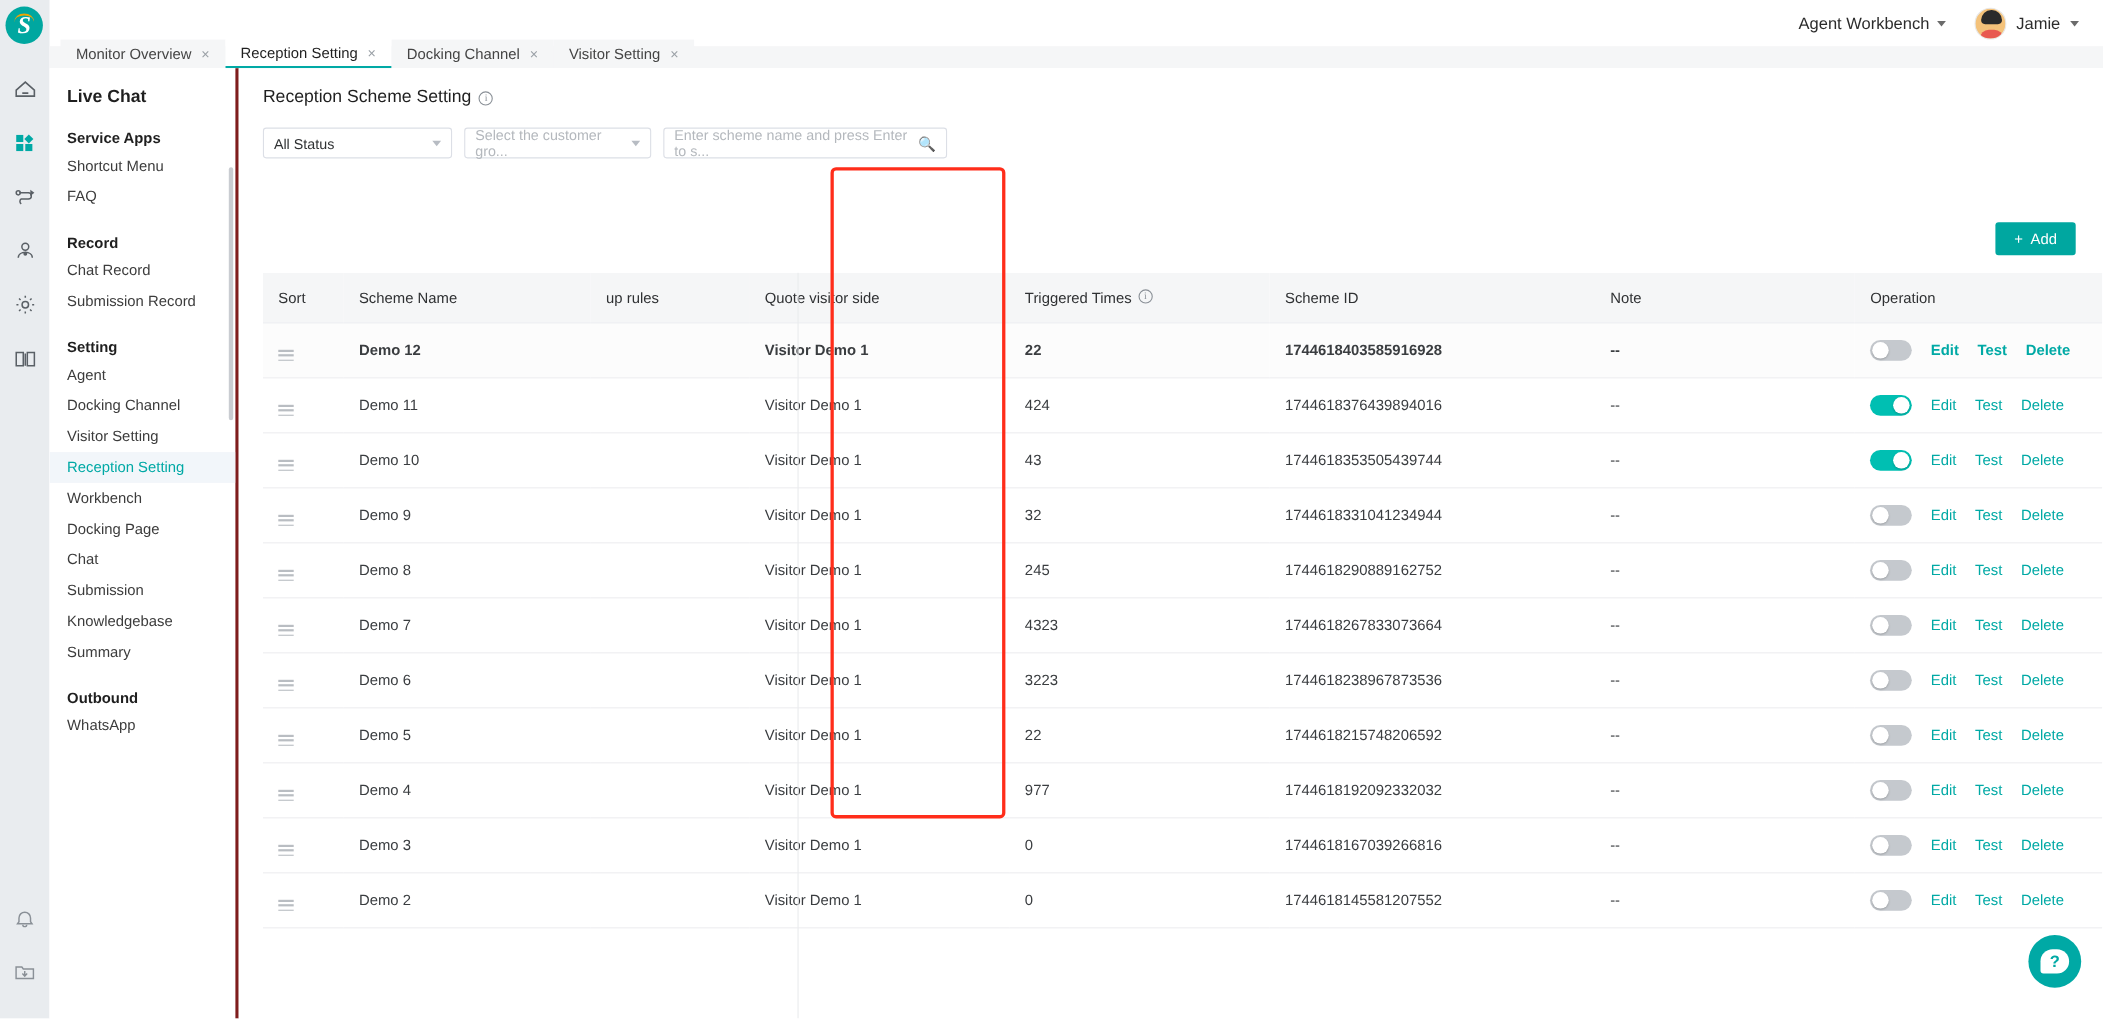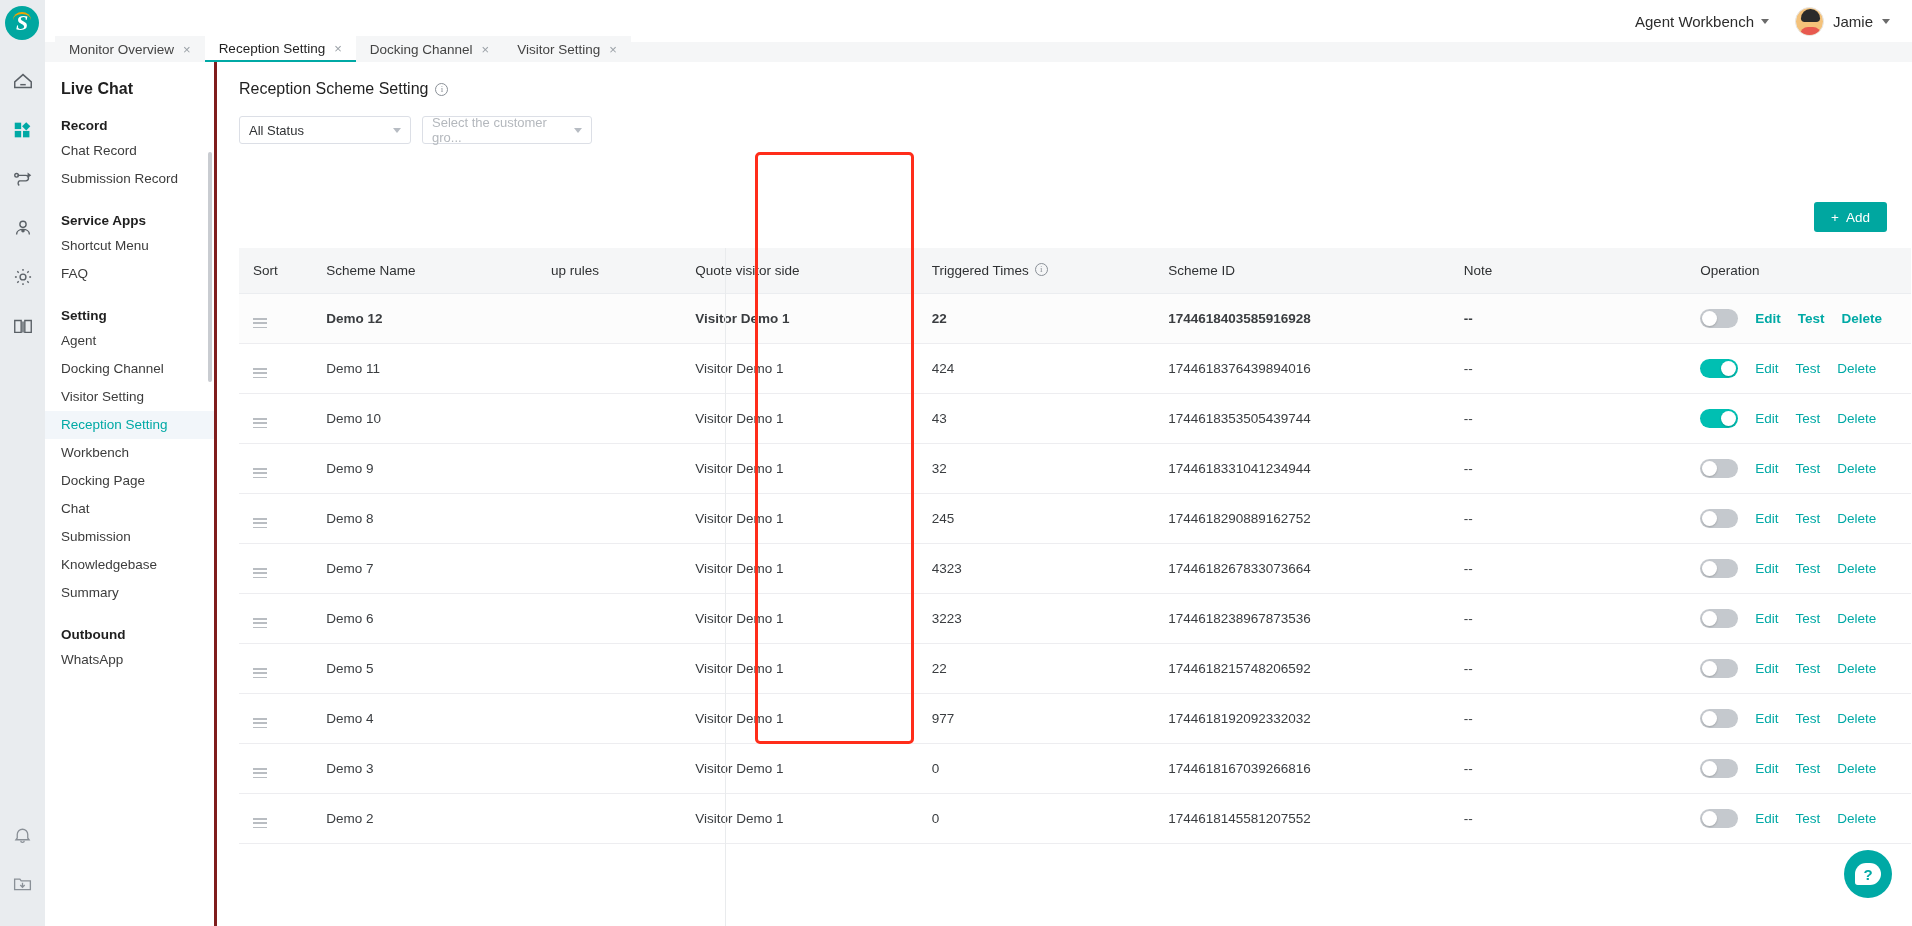--- a/index.html
+++ b/index.html
@@ -310,29 +310,29 @@
     <div class="tab">
       <span>Visitor Setting</span>
       <span class="x">×</span>
     </div>
   </div>
 
   <div class="nav">
     <div class="nav-title">Live Chat</div>
 
     <div class="nav-group">
+      <div class="nav-group-label">Service Apps</div>
+      <div class="nav-item">Shortcut Menu</div>
+      <div class="nav-item">FAQ</div>
+    </div>
+
+    <div class="nav-group">
       <div class="nav-group-label">Record</div>
       <div class="nav-item">Chat Record</div>
       <div class="nav-item">Submission Record</div>
-    </div>
-
-    <div class="nav-group">
-      <div class="nav-group-label">Service Apps</div>
-      <div class="nav-item">Shortcut Menu</div>
-      <div class="nav-item">FAQ</div>
     </div>
 
     <div class="nav-group">
       <div class="nav-group-label">Setting</div>
       <div class="nav-item">Agent</div>
       <div class="nav-item">Docking Channel</div>
       <div class="nav-item">Visitor Setting</div>
       <div class="nav-item active">Reception Setting</div>
       <div class="nav-item">Workbench</div>
       <div class="nav-item">Docking Page</div>
@@ -358,20 +358,24 @@
     </div>
 
     <div class="filters">
       <div class="ctrl sel-status">
         <span>All Status</span>
         <span class="arrow-dn"></span>
       </div>
       <div class="ctrl sel-group">
         <span>Select the customer gro...</span>
         <span class="arrow-dn"></span>
+      </div>
+      <div class="ctrl search-box">
+        <span>Enter scheme name and press Enter to s...</span>
+        <span class="mag">🔍</span>
       </div>
     </div>
 
     <button class="add-btn">
       <span>+</span>
       <span>Add</span>
     </button>
 
     <div class="table-wrap">
       <table>

